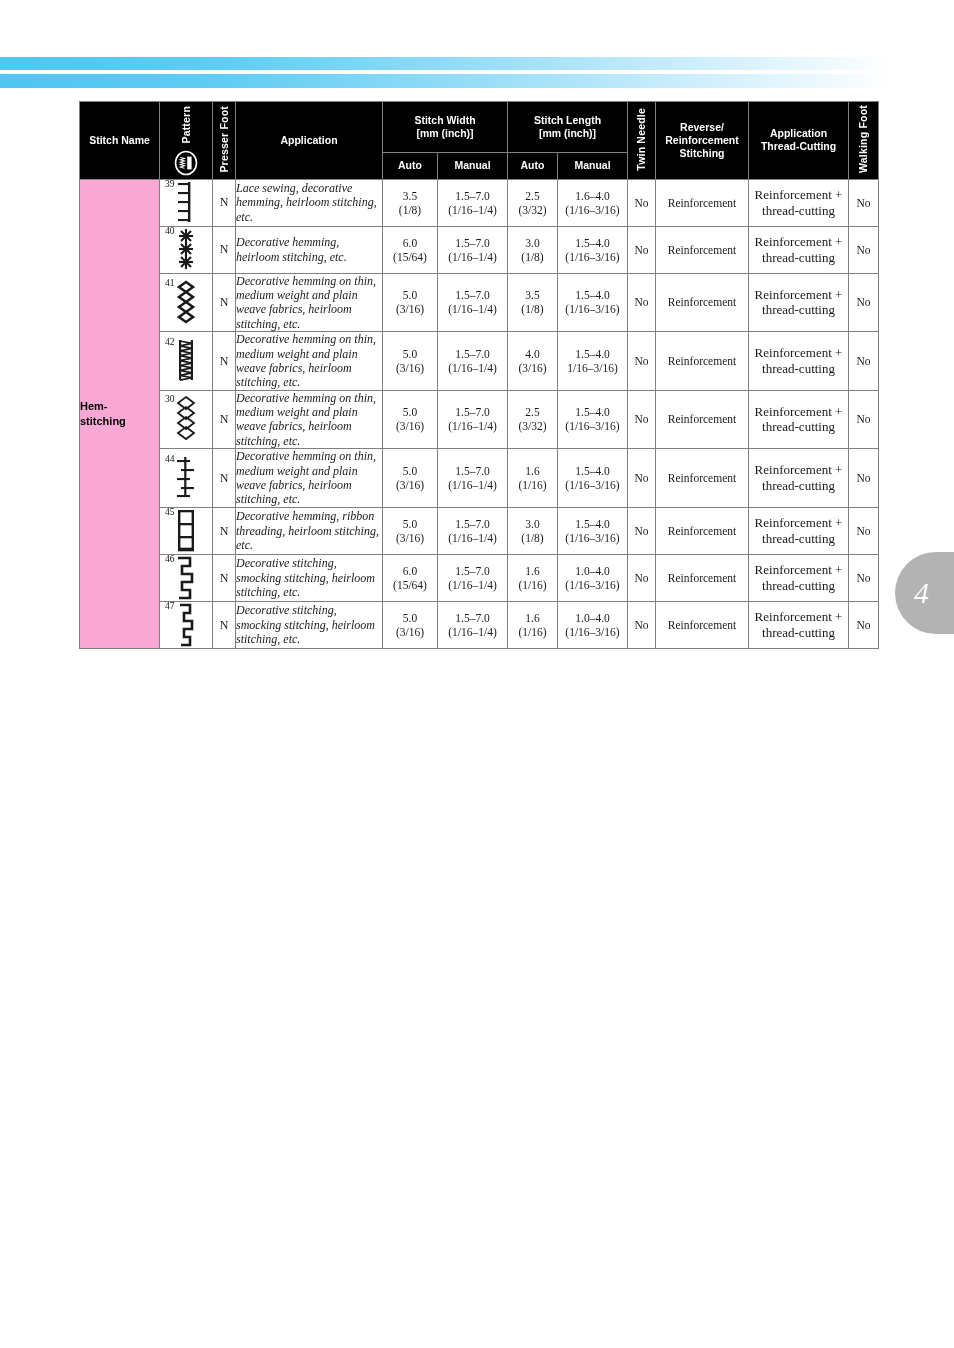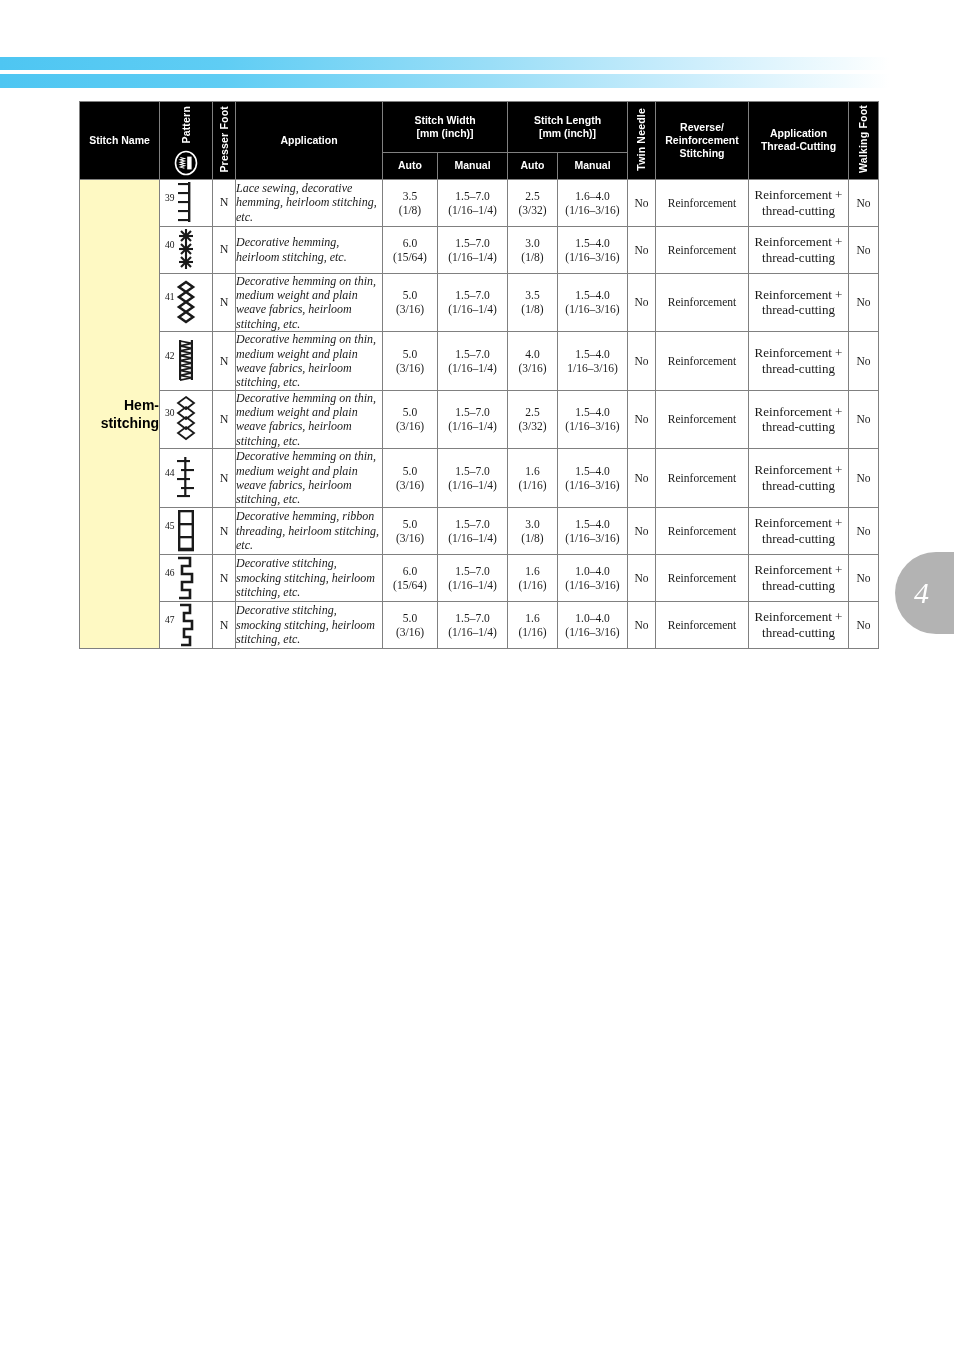--- a/index.html
+++ b/index.html
@@ -91,26 +91,26 @@
   
   tbody td {
     font-family: "Liberation Serif", serif;
     font-size: 11.5px;
     color: #1a1a1a;
     text-align: center;
     line-height: 1.22;
     padding: 4px 2px;
   }
   td.name-cell {
-    background: #fef9c3;
+    background: #f9a8d4;
     font-family: "Liberation Sans", sans-serif;
     font-weight: bold;
-    font-size: 14px;
+    font-size: 11px;
     color: #000;
-    text-align: right;
+    text-align: left;
     line-height: 1.3;
   }
   td.app-cell {
     text-align: left;
     padding: 3px 5px 3px 6px;
     font-size: 12px;
     line-height: 1.2;
     font-style: italic;
   }
   td.pat-cell {
@@ -121,21 +121,21 @@
   .pat-inner {
     position: relative;
     width: 100%;
     min-height: 46px;
     display: flex;
     align-items: center;
     justify-content: center;
   }
   .pat-num {
     position: absolute;
-    left: 5px; top: 14px;
+    left: 5px; top: 0;
     font-family: "Liberation Serif", serif;
     font-size: 9.5px;
     color: #111;
     line-height: 1;
   }
   .pat-svg { display:block; }
   td.foot-cell { font-size: 12px; }
   td.num-cell { font-size: 11.5px; white-space: nowrap; }
   td.tw-cell  { font-size: 11.5px; }
   td.rev-cell { font-size: 11.5px; }

